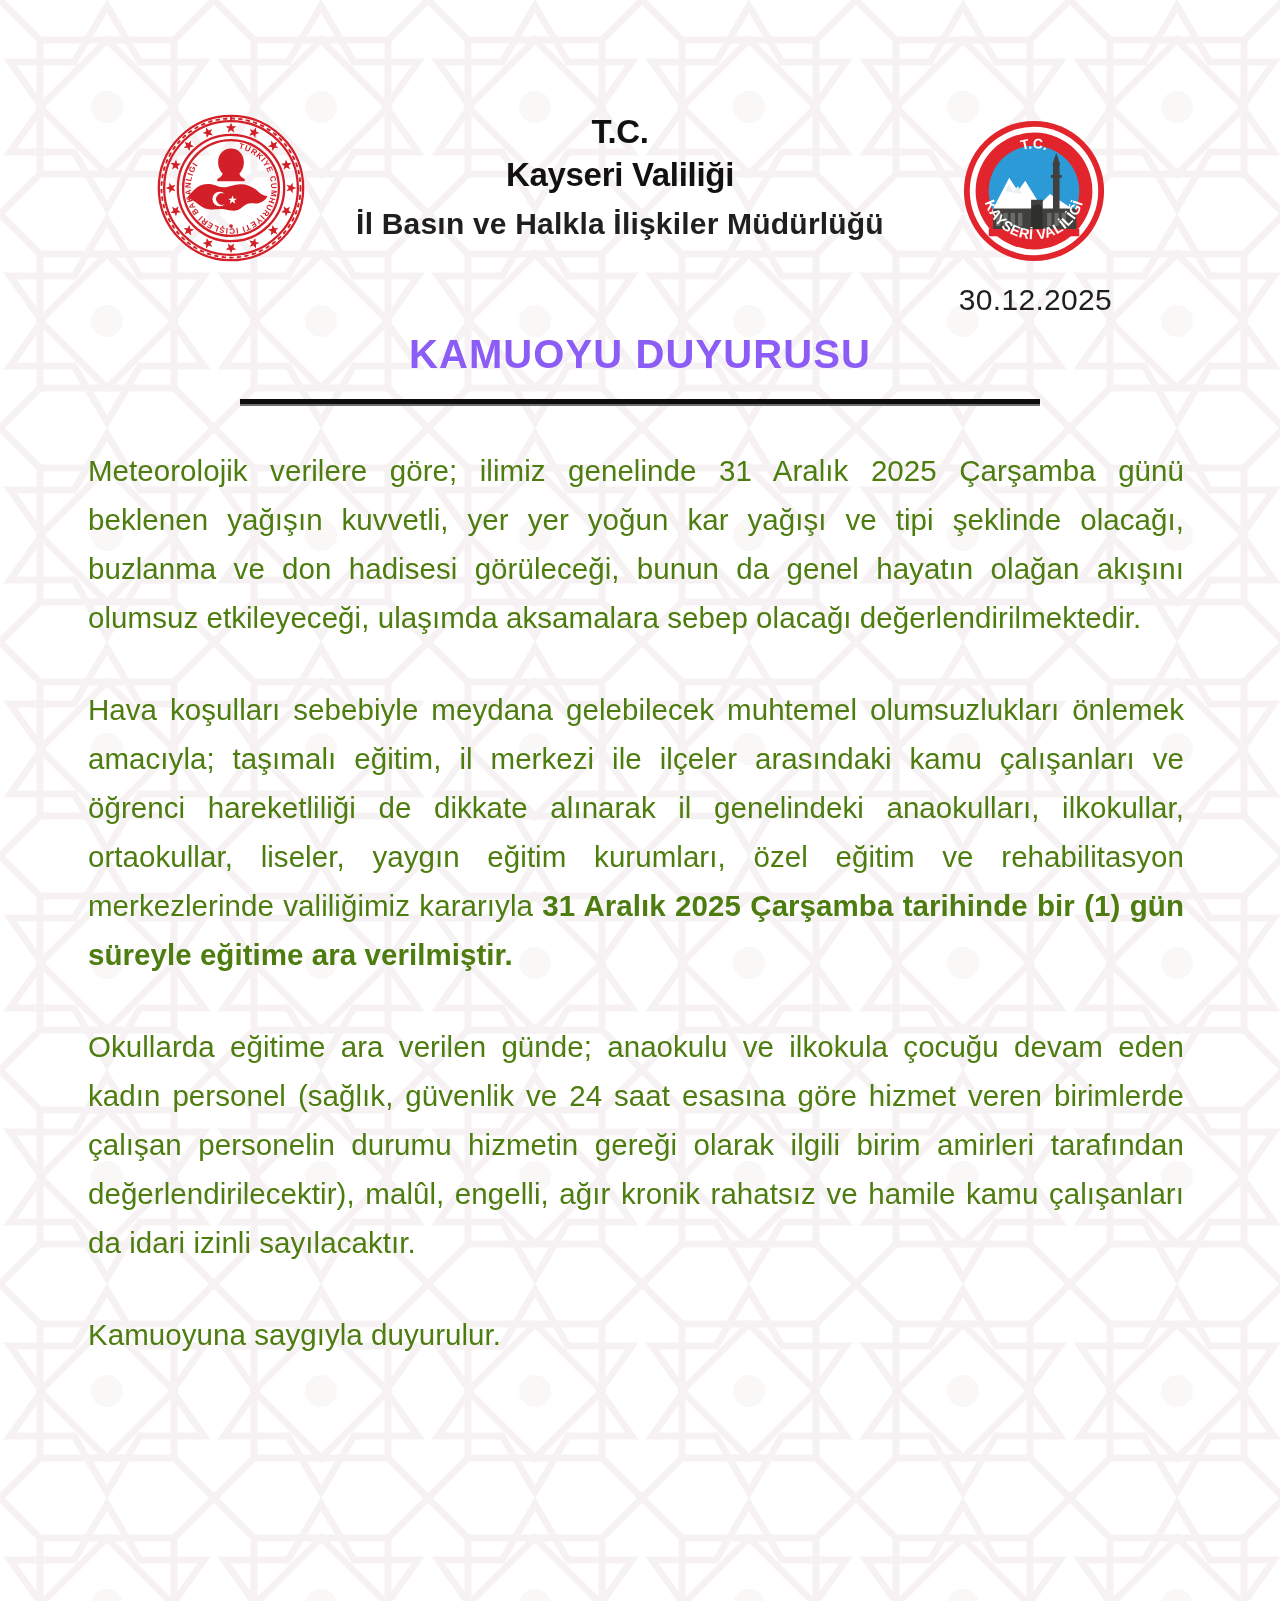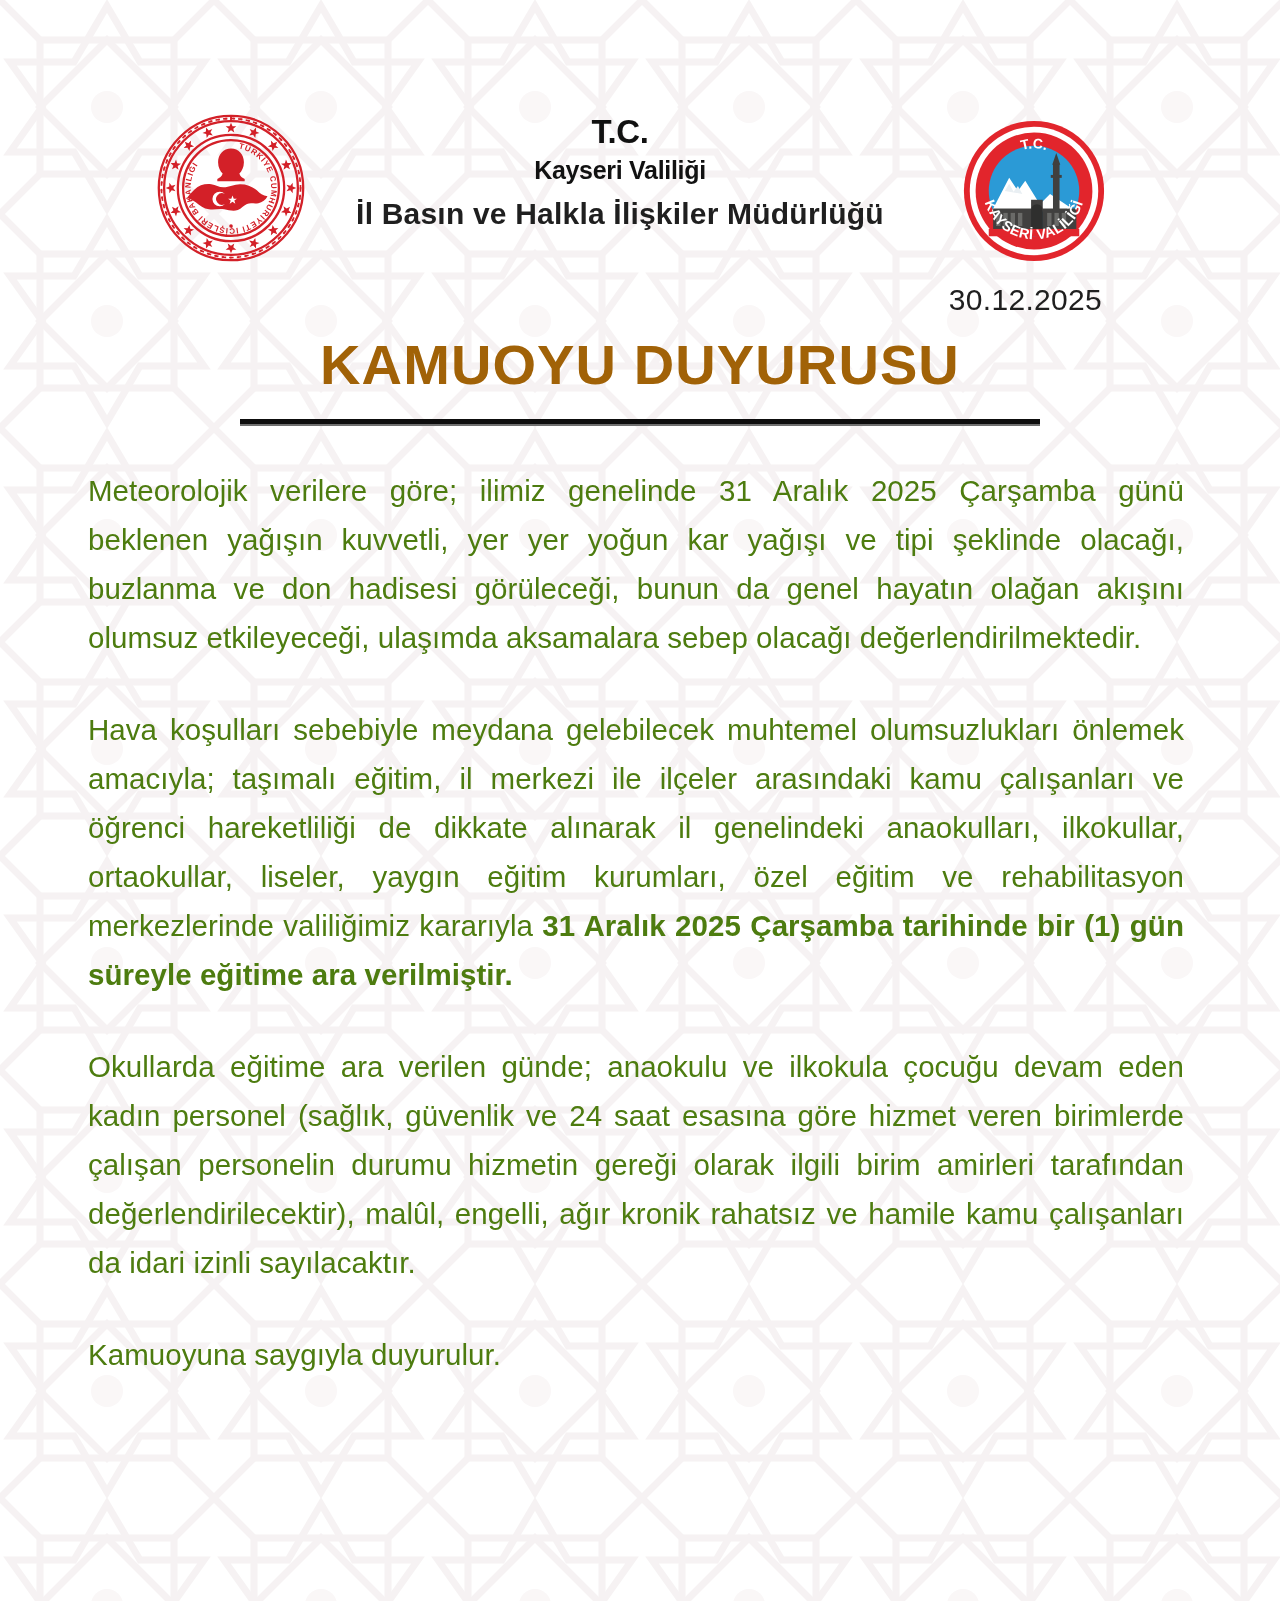--- a/index.html
+++ b/index.html
@@ -61,55 +61,55 @@
     text-align: center;
   }
   .tc-line {
     font-size: 33px;
     font-weight: bold;
     letter-spacing: -0.4px;
     line-height: 1.22;
     color: #111111;
   }
   .org-line {
-    font-size: 25px;
+    font-size: 33px;
     font-weight: bold;
     letter-spacing: -0.3px;
     line-height: 1.28;
     color: #111111;
     margin-top: 2px;
   }
   .dept-line {
     font-size: 30px;
     font-weight: 700;
     letter-spacing: 0.2px;
     line-height: 1.3;
     color: #1f1f1f;
     margin-top: 8px;
   }
 
   .date-line {
     position: absolute;
-    right: 178px;
+    right: 168px;
     top: 283px;
     font-size: 30px;
     letter-spacing: 0.3px;
     color: #1f1f1f;
   }
 
   
   .title-wrap {
     margin-top: 52px;
     text-align: center;
   }
   .doc-title {
-    font-size: 56px;
+    font-size: 40px;
     font-weight: bold;
     letter-spacing: 1.1px;
-    color: #a16207;
+    color: #8b5cf6;
     display: inline-block;
   }
   .title-rule {
     width: 800px;
     margin: 22px auto 0 auto;
     border: none;
     border-top: 5px solid #0d0d0d;
     border-bottom: 2px solid #6f6f6f;
     height: 0;
   }

